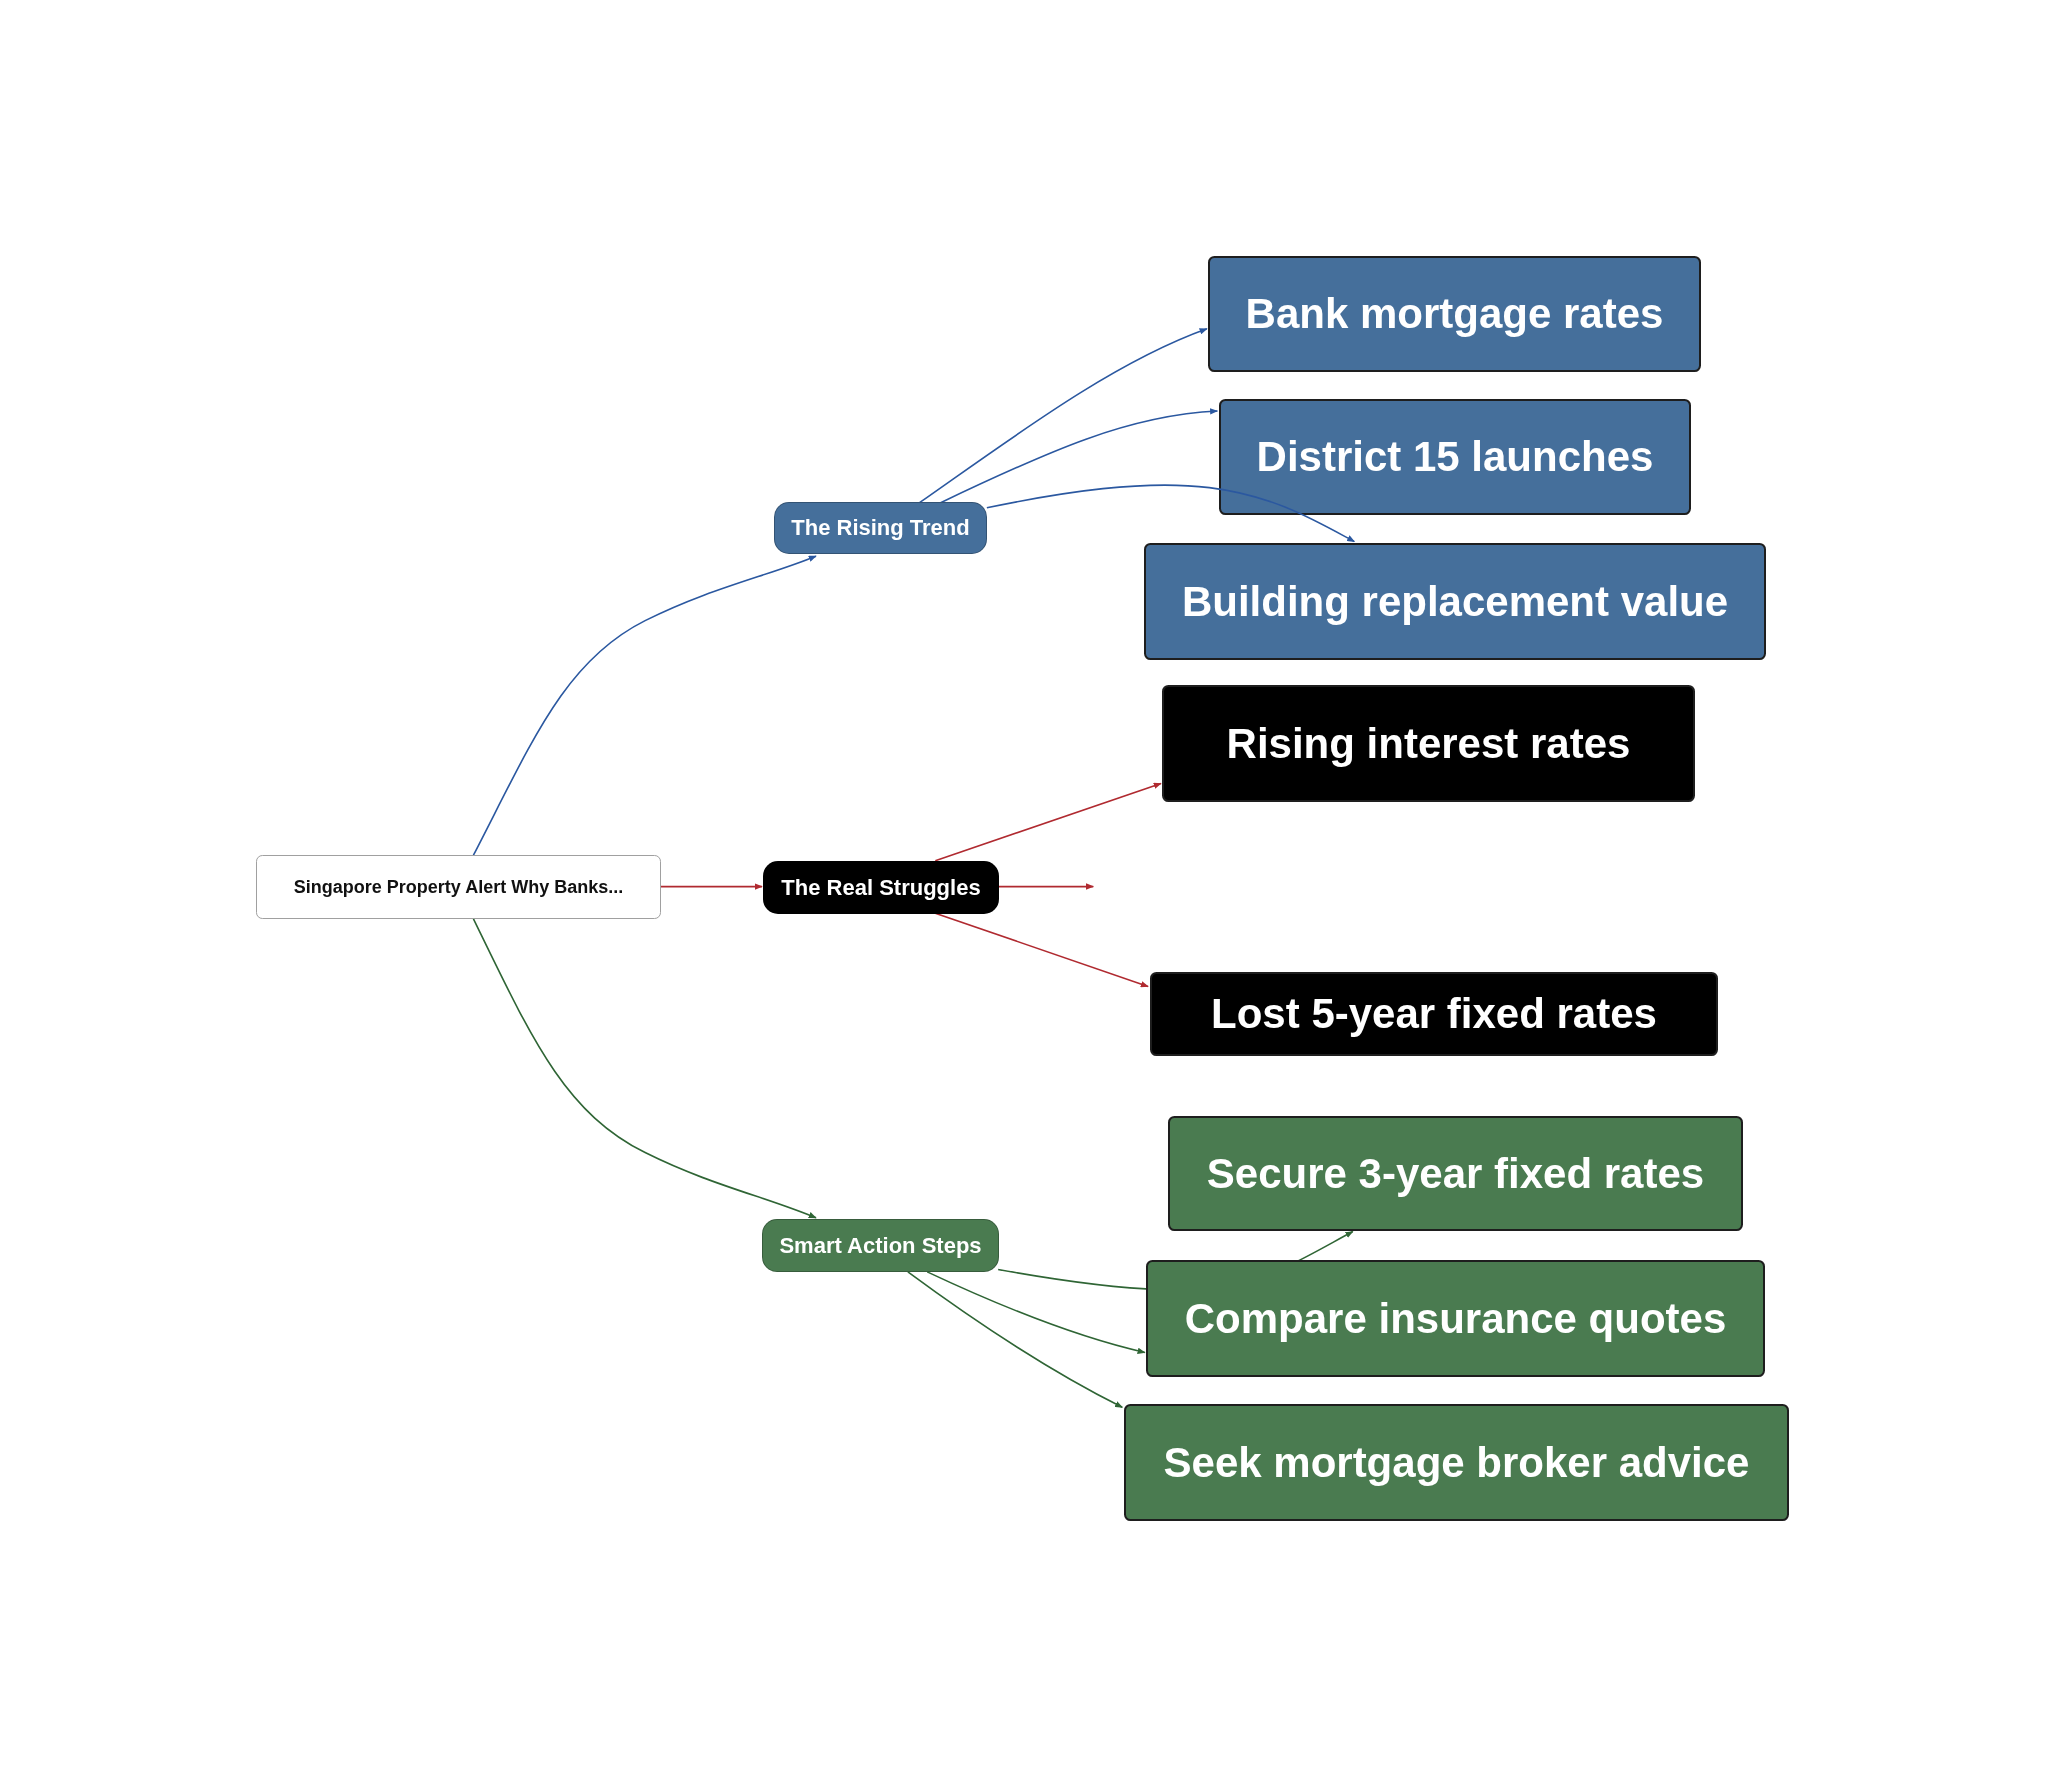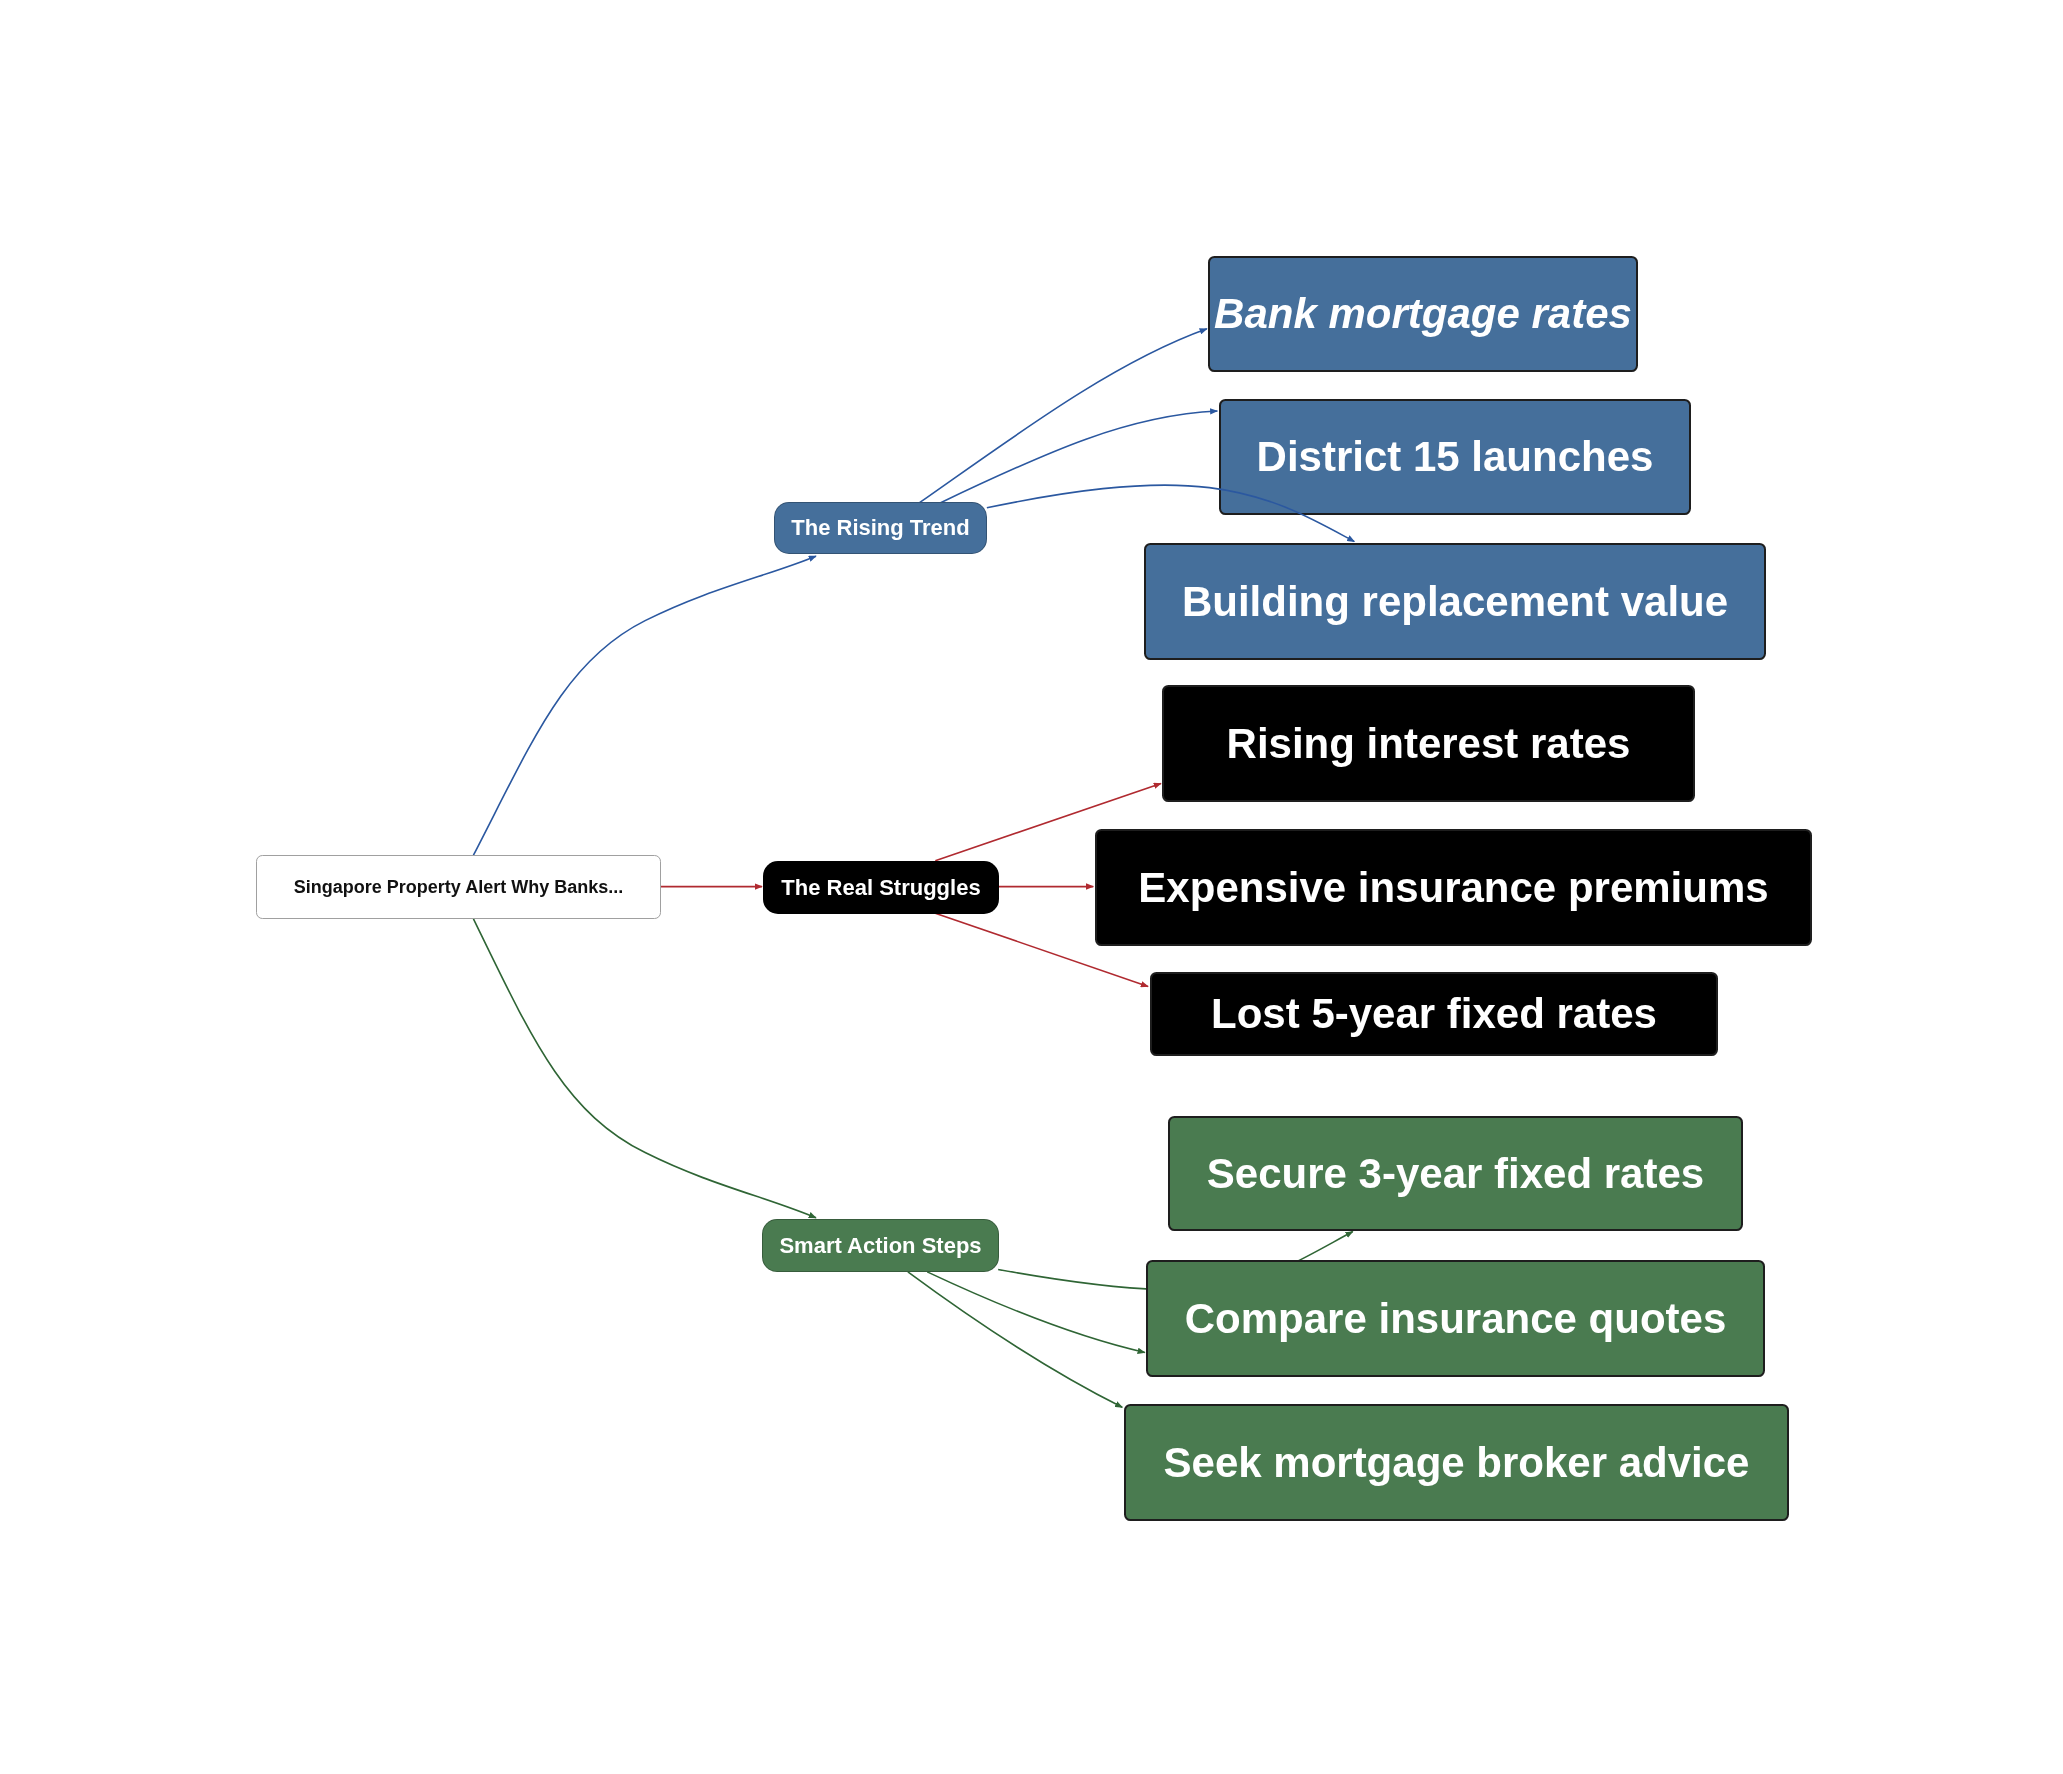--- a/index.html
+++ b/index.html
@@ -53,38 +53,35 @@
     <path d="M1126,1578 C1210,1640 1300,1700 1392,1746" fill="none" stroke="#2f6535" stroke-width="2" marker-end="url(#arrow-green)"></path>
   </svg>
 
   <div class="node root" style="left:256px; top:855px; width:405px; height:64px;">
     <span>Singapore Property Alert Why Banks...</span>
   </div>
 
   <div class="node mid blue" style="left:774px; top:502px; width:213px; height:52px;">
     <span>The Rising Trend</span>
   </div>
-  <div class="node leaf blue" style="left:1208px; top:256px; width:430px; height:116px;font-style:italic;">
+  <div class="node leaf blue" style="left:1208px; top:256px; width:493px; height:116px;">
     <span>Bank mortgage rates</span>
   </div>
   <div class="node leaf blue" style="left:1219px; top:399px; width:472px; height:116px;">
     <span>District 15 launches</span>
   </div>
   <div class="node leaf blue" style="left:1144px; top:543px; width:622px; height:117px;">
     <span>Building replacement value</span>
   </div>
 
   <div class="node mid red" style="left:763px; top:861px; width:236px; height:53px;">
     <span>The Real Struggles</span>
   </div>
   <div class="node leaf red" style="left:1162px; top:685px; width:533px; height:117px;">
     <span>Rising interest rates</span>
-  </div>
-  <div class="node leaf red" style="left:1095px; top:829px; width:717px; height:117px;">
-    <span>Expensive insurance premiums</span>
   </div>
   <div class="node leaf red" style="left:1150px; top:972px; width:568px; height:84px;">
     <span>Lost 5-year fixed rates</span>
   </div>
 
   <div class="node mid green" style="left:762px; top:1219px; width:237px; height:53px;">
     <span>Smart Action Steps</span>
   </div>
   <div class="node leaf green" style="left:1168px; top:1116px; width:575px; height:115px;">
     <span>Secure 3-year fixed rates</span>

